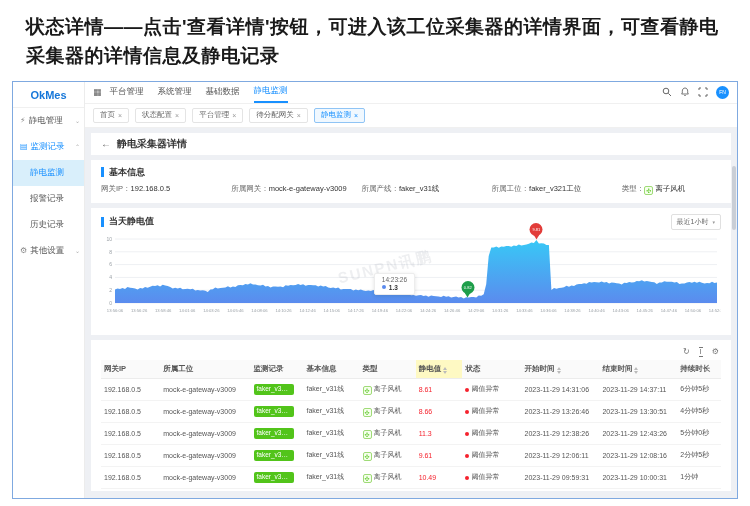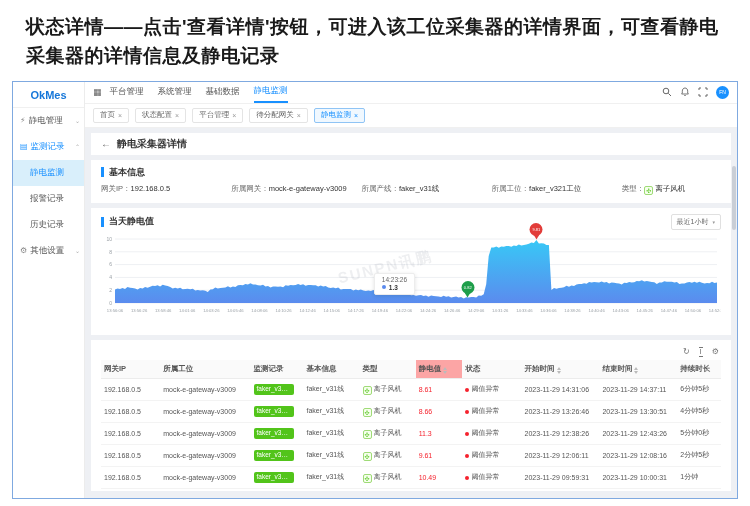--- a/index.html
+++ b/index.html
@@ -56,21 +56,21 @@
   .tooltip { position:absolute; left:44%; top:40px; background:#fff; border:1px solid #ededed; box-shadow:0 1px 4px rgba(0,0,0,.12); border-radius:2px; padding:2px 7px 3px; font-size:6.5px; color:#666; z-index:4; }
   .tooltip .tv { color:#333; font-weight:700; display:flex; align-items:center; gap:3px; margin-top:1px; }
   .tooltip .tdot { width:4px; height:4px; border-radius:50%; background:#5b8bee; }
   .pin { position:absolute; width:13px; height:13px; border-radius:50%; background:var(--c); color:#fff; font-size:4px; display:flex; align-items:center; justify-content:center; transform:translate(-50%,-100%); margin-top:-4px; z-index:3; }
   .pin::after { content:""; position:absolute; top:100%; left:50%; transform:translate(-50%,-1.5px); border:3.5px solid transparent; border-top:5px solid var(--c); }
   
   .tbl-toolbar { display:flex; justify-content:flex-end; gap:9px; color:#777; font-size:8px; padding:1px 2px 3px; align-items:center; }
   .ibeam { font-size:8px; line-height:1; border-top:1px solid #777; border-bottom:1px solid #777; padding:0 1px; }
   table { width:100%; border-collapse:collapse; table-layout:fixed; }
   th { background:#fafafa; font-size:7.5px; color:#555; font-weight:700; text-align:left; padding:4px 3px; border-bottom:1px solid #ececec; white-space:nowrap; overflow:hidden; }
-  th.hl { background:#fca5a5;margin-top:33px; }
+  th.hl { background:#fef9c3;margin-top:33px; }
   td { font-size:7px; color:#555; padding:0 3px; height:22px; border-bottom:1px solid #f3f3f3; white-space:nowrap; overflow:hidden; }
   .val-red { color:#f5222d; }
   .tag { background:#52c41a; color:#fff; border-radius:2px; padding:1px 3px; font-size:6.5px; display:inline-block; max-width:40px; overflow:hidden; text-overflow:ellipsis; white-space:nowrap; vertical-align:middle; }
   .sort { display:inline-flex; flex-direction:column; gap:1px; margin-left:2px; vertical-align:1px; }
   .sort i { width:0; height:0; border-left:2.5px solid transparent; border-right:2.5px solid transparent; display:block; }
   .sort .up { border-bottom:3px solid #bbb; } .sort .dn { border-top:3px solid #bbb; }
   th, td { text-overflow:ellipsis; }
   col.c1{width:9.5%} col.c2{width:14.5%} col.c3{width:8.5%} col.c4{width:9%} col.c5{width:9%} col.c6{width:7.5%} col.c7{width:9.5%} col.c8{width:12.5%} col.c9{width:12.5%} col.c10{width:7%}
 </style>
 </head>

